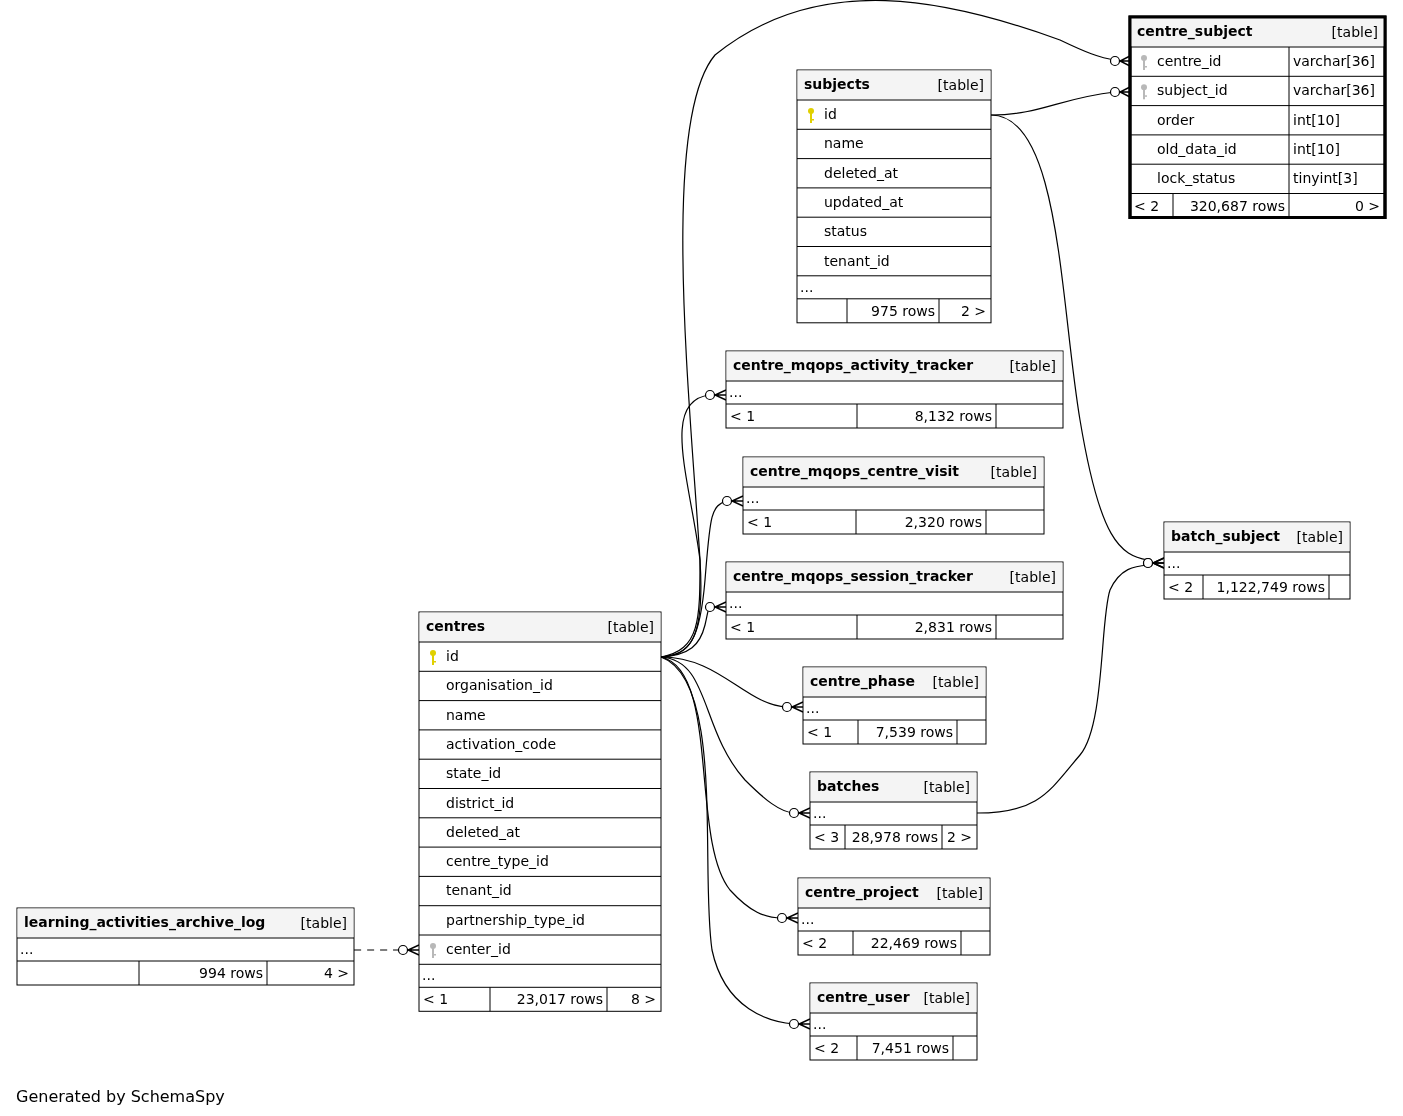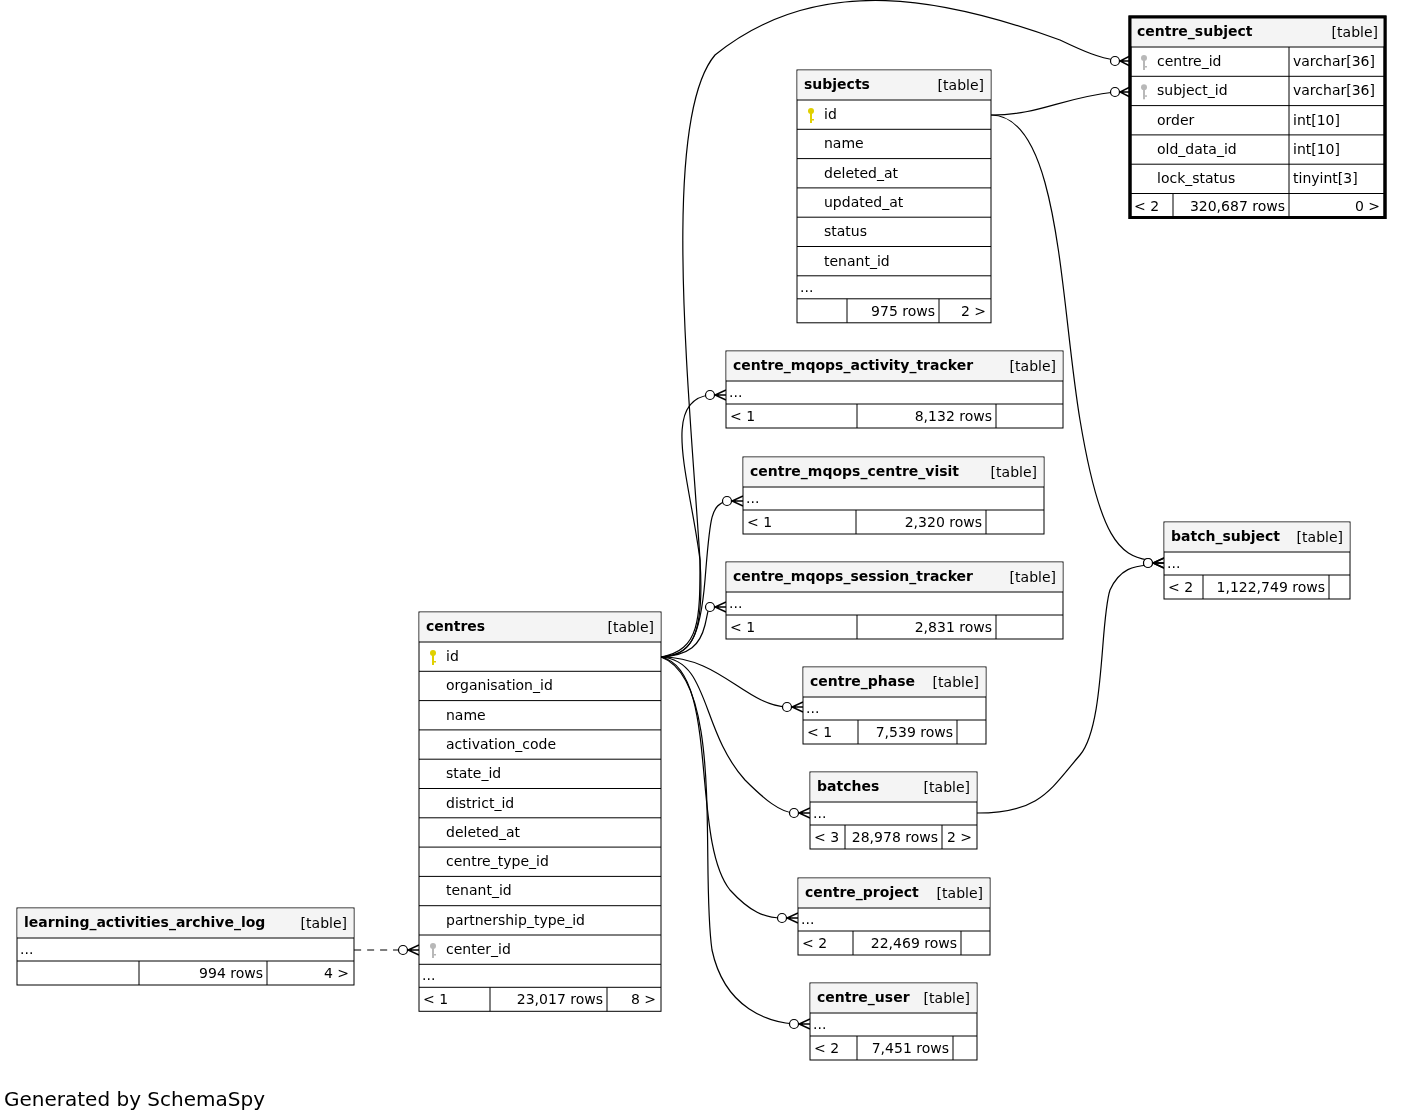--- a/index.html
+++ b/index.html
@@ -9,21 +9,21 @@
   .tbl-box { fill: #ffffff; stroke: #000; stroke-width: 1; }
   .tbl-box.focus { stroke-width: 3; }
   .hdr-bg { fill: #f4f4f4; }
   .cell-line { stroke: #000; stroke-width: 1; }
   .txt { font-family: "DejaVu Sans", sans-serif; font-size: 14px; fill: #000; }
   .txt-b { font-family: "DejaVu Sans", sans-serif; font-size: 14px; font-weight: bold; fill: #000; }
   .edge { fill: none; stroke: #000; stroke-width: 1.2; }
   .edge.dashed { stroke-dasharray: 7 6; }
   .crow { fill: none; stroke: #000; stroke-width: 1.4; }
   .circ { fill: #fff; stroke: #000; stroke-width: 1.2; }
-  .footer { position: absolute; left: 4px; top: 1087px; font-size: 20px;
+  .footer { position: absolute; left: 16px; top: 1087px; font-size: 16px;
             font-family: "DejaVu Sans", sans-serif; }
 </style>
 </head>
 <body>
 
 <svg id="diagram" width="1403" height="1116" viewBox="0 0 1403 1116" xmlns="http://www.w3.org/2000/svg">
   <g id="edges">
       <g>
         <path d="M661,657 C700,650 700,620 700,560 C690,400 660,120 715,55 C820,-30 950,0 1060,40 C1085,52 1100,58 1115,60" class="edge"></path>
         <g>

